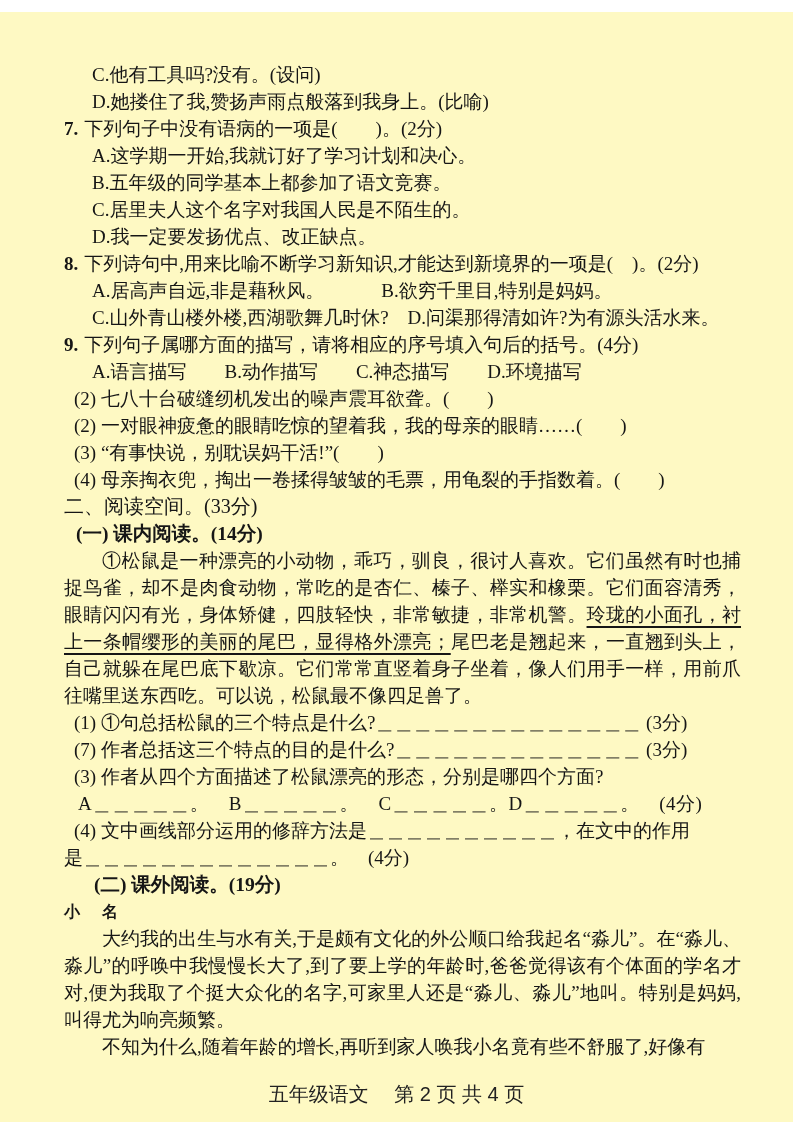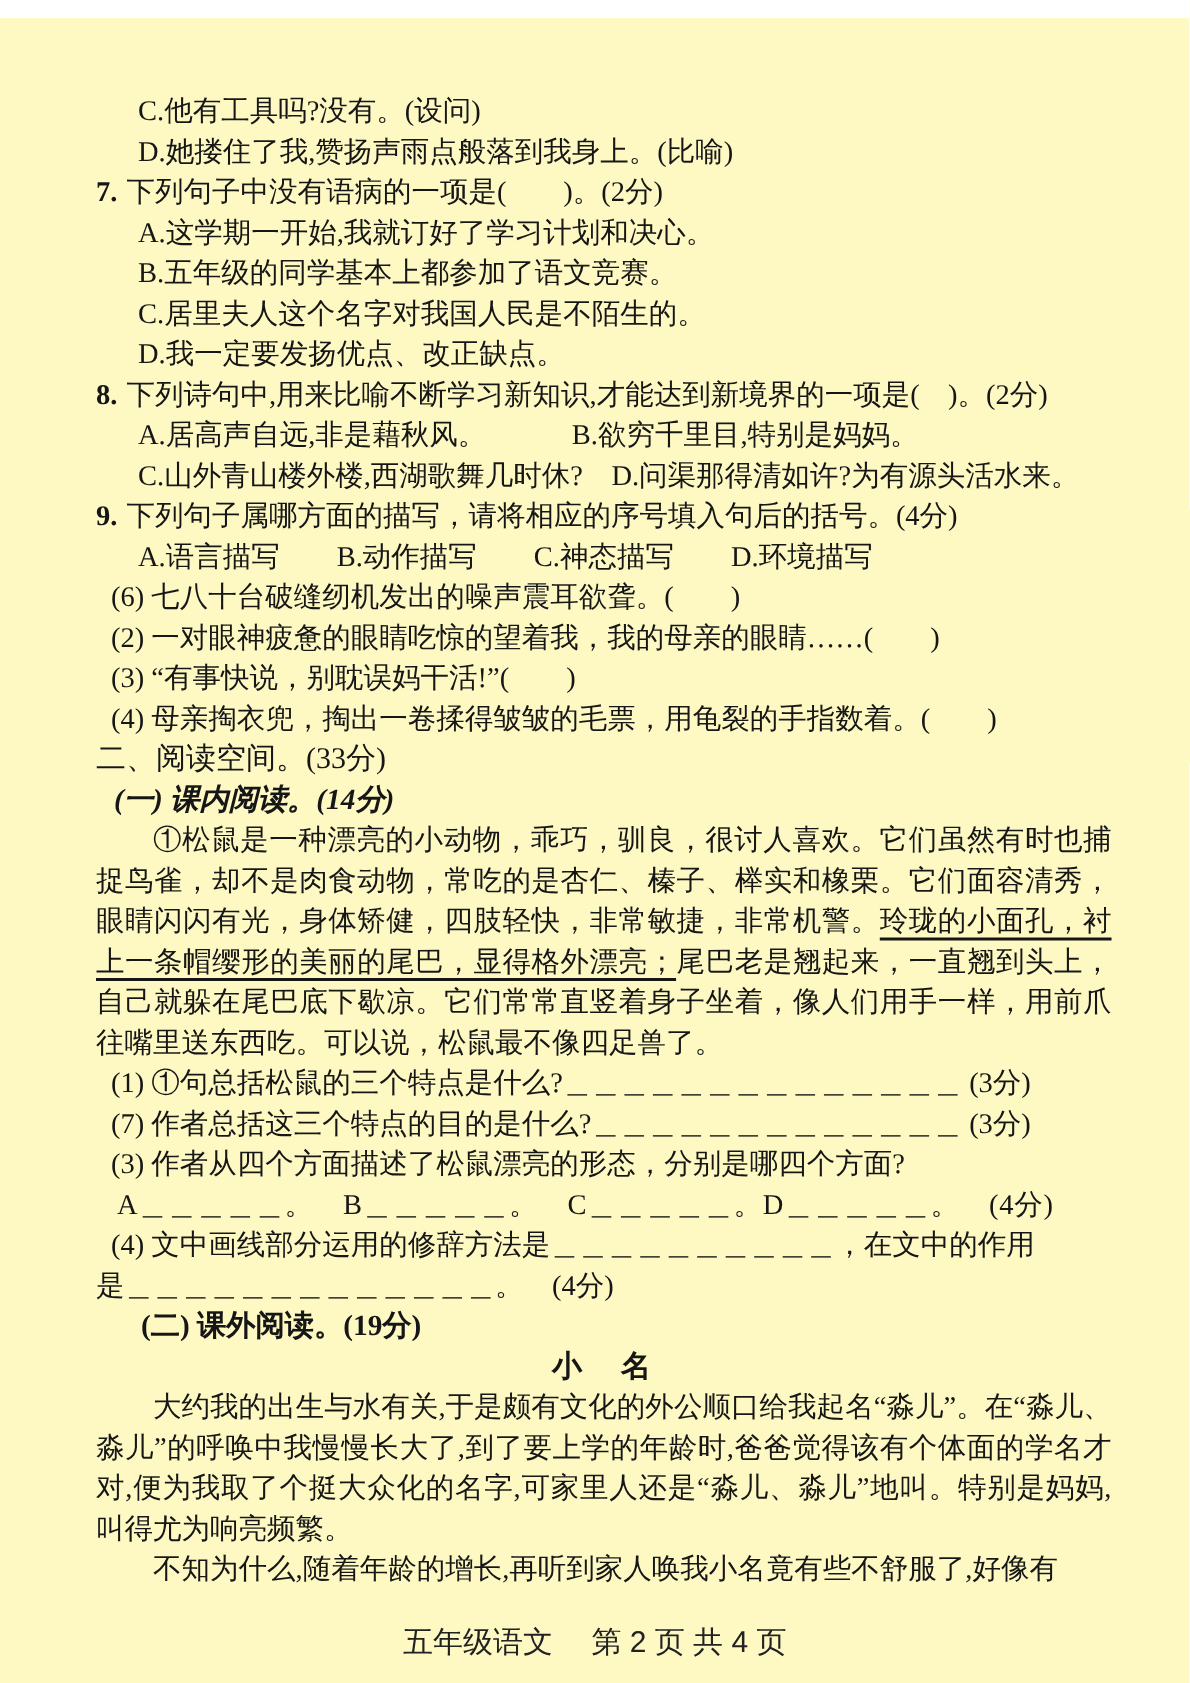--- a/index.html
+++ b/index.html
@@ -17,37 +17,36 @@
     padding: 49px 52px 0 64px;
     font-size: 19px;
   }
   .line { line-height: 27px; white-space: nowrap; }
   .opt  { padding-left: 28px; }
   .sub  { padding-left: 10px; }
   .abcd { padding-left: 14px; letter-spacing: 0.5px; }
   .qnum { font-weight: bold; padding-right: 6px; }
   .h1   { font-weight: normal; font-size: 20px; }
   .h2   { font-weight: bold; font-size: 19.5px; }
-  .ind1 { padding-left: 12px; font-style: italic; }
+  .ind1 { padding-left: 12px; }
   .ind2 { padding-left: 30px; }
   .para {
     margin: 0;
     line-height: 27px;
     text-align: justify;
     text-indent: 2em;
   }
   .ul {
     text-decoration: underline;
     text-underline-offset: 5px;
     text-decoration-thickness: 1.5px;
   }
   .ptitle {
-    text-align: center;
     font-weight: bold;
-    font-size: 20px;
+    font-size: 16px;
     line-height: 27px;
     letter-spacing: 3px;
   }
   .footer {
     position: absolute;
     left: 0; right: 0; bottom: 26px;
     text-align: center;
     font-size: 20px;
     color: #222222;
     font-family: "Liberation Sans", "DejaVu Sans", sans-serif;
@@ -67,21 +66,21 @@
     <div class="line opt">B.五年级的同学基本上都参加了语文竞赛。</div>
     <div class="line opt">C.居里夫人这个名字对我国人民是不陌生的。</div>
     <div class="line opt">D.我一定要发扬优点、改正缺点。</div>
 
     <div class="line"><span class="qnum">8.</span><span>下列诗句中,用来比喻不断学习新知识,才能达到新境界的一项是(　)。(2分)</span></div>
     <div class="line opt">A.居高声自远,非是藉秋风。　　　B.欲穷千里目,特别是妈妈。</div>
     <div class="line opt">C.山外青山楼外楼,西湖歌舞几时休?　D.问渠那得清如许?为有源头活水来。</div>
 
     <div class="line"><span class="qnum">9.</span><span>下列句子属哪方面的描写，请将相应的序号填入句后的括号。(4分)</span></div>
     <div class="line opt">A.语言描写　　B.动作描写　　C.神态描写　　D.环境描写</div>
-    <div class="line sub">(6) 七八十台破缝纫机发出的噪声震耳欲聋。(　　)</div>
+    <div class="line sub">(2) 七八十台破缝纫机发出的噪声震耳欲聋。(　　)</div>
     <div class="line sub">(2) 一对眼神疲惫的眼睛吃惊的望着我，我的母亲的眼睛……(　　)</div>
     <div class="line sub">(3) “有事快说，别耽误妈干活!”(　　)</div>
     <div class="line sub">(4) 母亲掏衣兜，掏出一卷揉得皱皱的毛票，用龟裂的手指数着。(　　)</div>
 
     <div class="line h1">二、阅读空间。(33分)</div>
     <div class="line h2 ind1">(一) 课内阅读。(14分)</div>
 
     <p class="para"><span>①松鼠是一种漂亮的小动物，乖巧，驯良，很讨人喜欢。它们虽然有时也捕捉鸟雀，却不是肉食动物，常吃的是杏仁、榛子、榉实和橡栗。它们面容清秀，眼睛闪闪有光，身体矫健，四肢轻快，非常敏捷，非常机警。</span><span class="ul">玲珑的小面孔，衬上一条帽缨形的美丽的尾巴，显得格外漂亮；</span><span>尾巴老是翘起来，一直翘到头上，自己就躲在尾巴底下歇凉。它们常常直竖着身子坐着，像人们用手一样，用前爪往嘴里送东西吃。可以说，松鼠最不像四足兽了。</span></p>
 
     <div class="line sub">(1) ①句总括松鼠的三个特点是什么?＿＿＿＿＿＿＿＿＿＿＿＿＿＿ (3分)</div>

